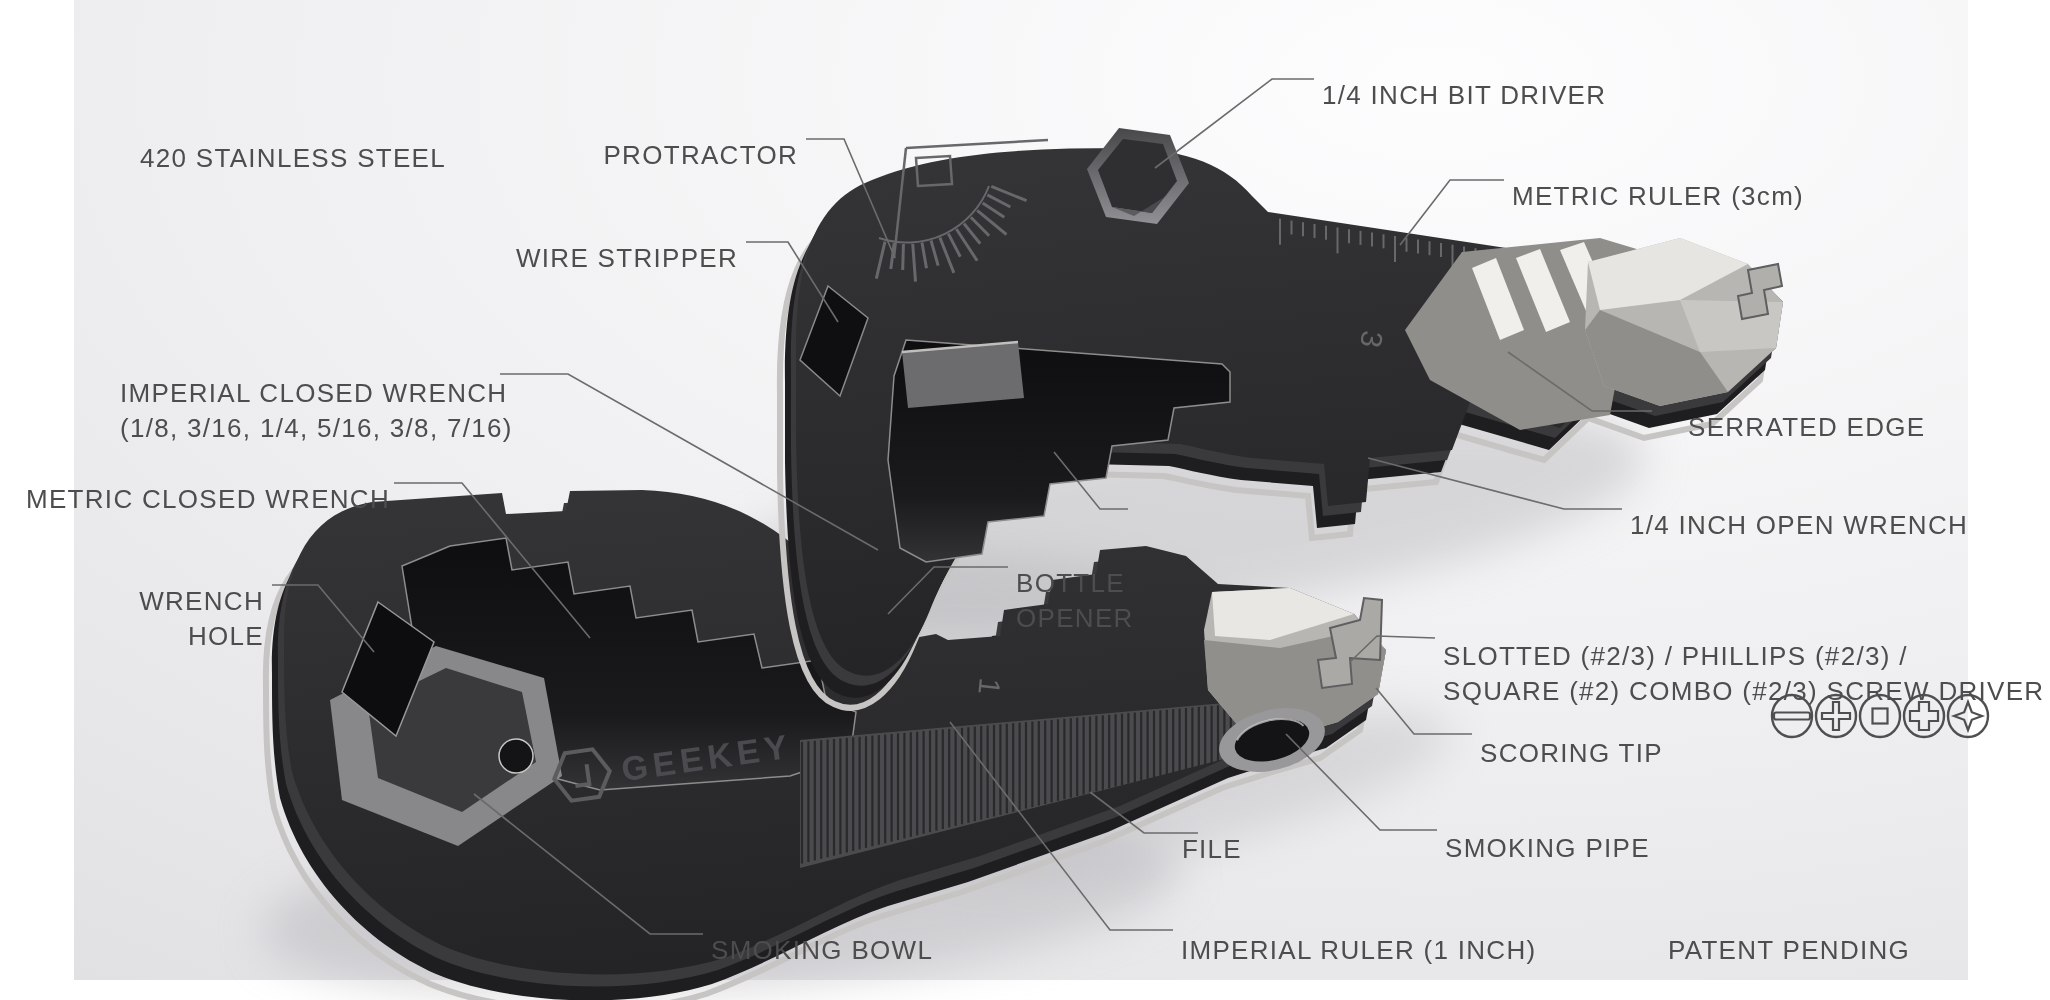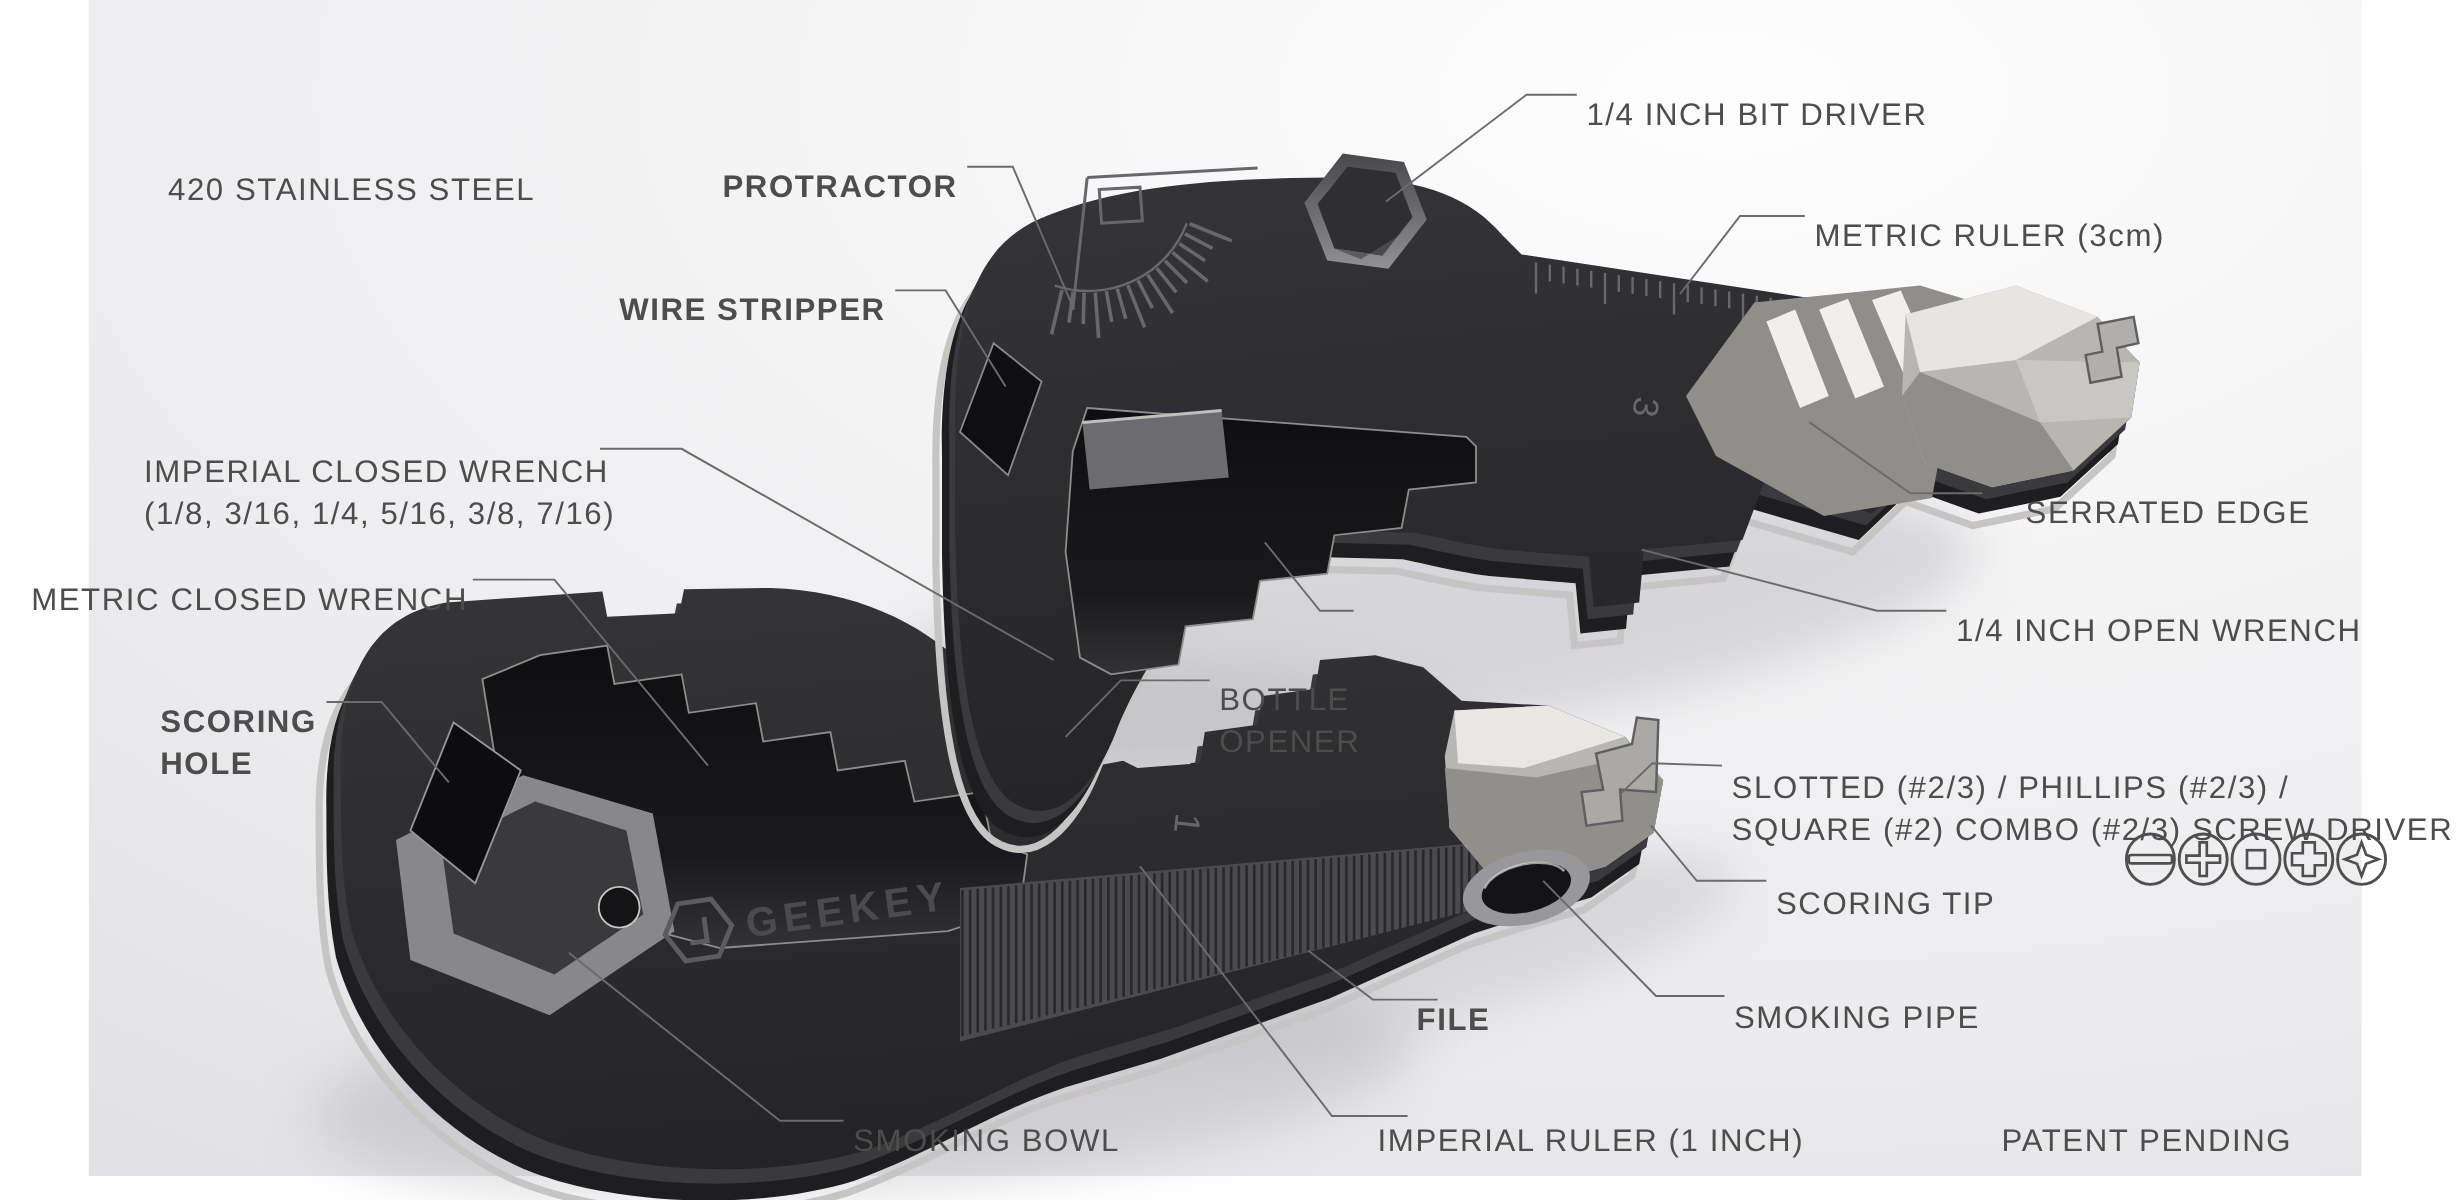--- a/index.html
+++ b/index.html
@@ -2,21 +2,21 @@
 <html><head>
 <meta charset="utf-8">
 <style>
   html,body{margin:0;padding:0;background:#ffffff;}
   #stage{position:relative;width:2050px;height:1000px;overflow:hidden;background:#ffffff;
          font-family:"Liberation Sans","DejaVu Sans",sans-serif;}
   #scene{position:absolute;left:0;top:0;}
   #labels{position:absolute;left:0;top:0;width:2050px;height:1000px;pointer-events:none;}
   .label{position:absolute;font-size:26px;line-height:35px;letter-spacing:1.3px;
          color:#4d4d4d;white-space:nowrap;margin-top:16px;}
-  .label.right{font-weight:bold;}
+  .label.right{text-align:right;}
   .engrave-num{font-family:"Liberation Sans","DejaVu Sans",sans-serif;font-size:30px;
          fill:#67666a;letter-spacing:1px;}
   .logo-text{font-family:"Liberation Sans","DejaVu Sans",sans-serif;font-size:34px;
          font-weight:bold;fill:#4b4a4e;letter-spacing:5px;}
 </style>
 </head>
 <body>
 
 <div id="stage">
 <svg id="scene" width="2050" height="1000" viewBox="0 0 2050 1000">
@@ -343,21 +343,21 @@
         <div>SERRATED EDGE</div>
       </div>
       <div class="label" style="left: 120px; top: 360px;">
         <div>IMPERIAL CLOSED WRENCH</div>
         <div>(1/8, 3/16, 1/4, 5/16, 3/8, 7/16)</div>
       </div>
       <div class="label" style="left: 26px; top: 466px;">
         <div>METRIC CLOSED WRENCH</div>
       </div>
       <div class="label right" style="right: 1786px; top: 568px;">
-        <div>SCORING</div>
+        <div>WRENCH</div>
         <div>HOLE</div>
       </div>
       <div class="label" style="left: 1136px; top: 492px;">
       </div>
       <div class="label" style="left: 1630px; top: 492px;">
         <div>1/4 INCH OPEN WRENCH</div>
       </div>
       <div class="label" style="left: 1016px; top: 550px;">
         <div>BOTTLE</div>
         <div>OPENER</div>
@@ -371,20 +371,20 @@
       </div>
       <div class="label" style="left: 1445px; top: 815px;">
         <div>SMOKING PIPE</div>
       </div>
       <div class="label right" style="right: 808px; top: 816px;">
         <div>FILE</div>
       </div>
       <div class="label" style="left: 711px; top: 917px;">
         <div>SMOKING BOWL</div>
       </div>
-      <div class="label" style="left: 1148px; top: 917px; text-align: center;">
+      <div class="label" style="left: 1181px; top: 917px; text-align: center;">
         <div>IMPERIAL RULER (1 INCH)</div>
       </div>
       <div class="label" style="left: 1668px; top: 917px;">
         <div>PATENT PENDING</div>
       </div>
     </div>
 </div>
 
 </body></html>

